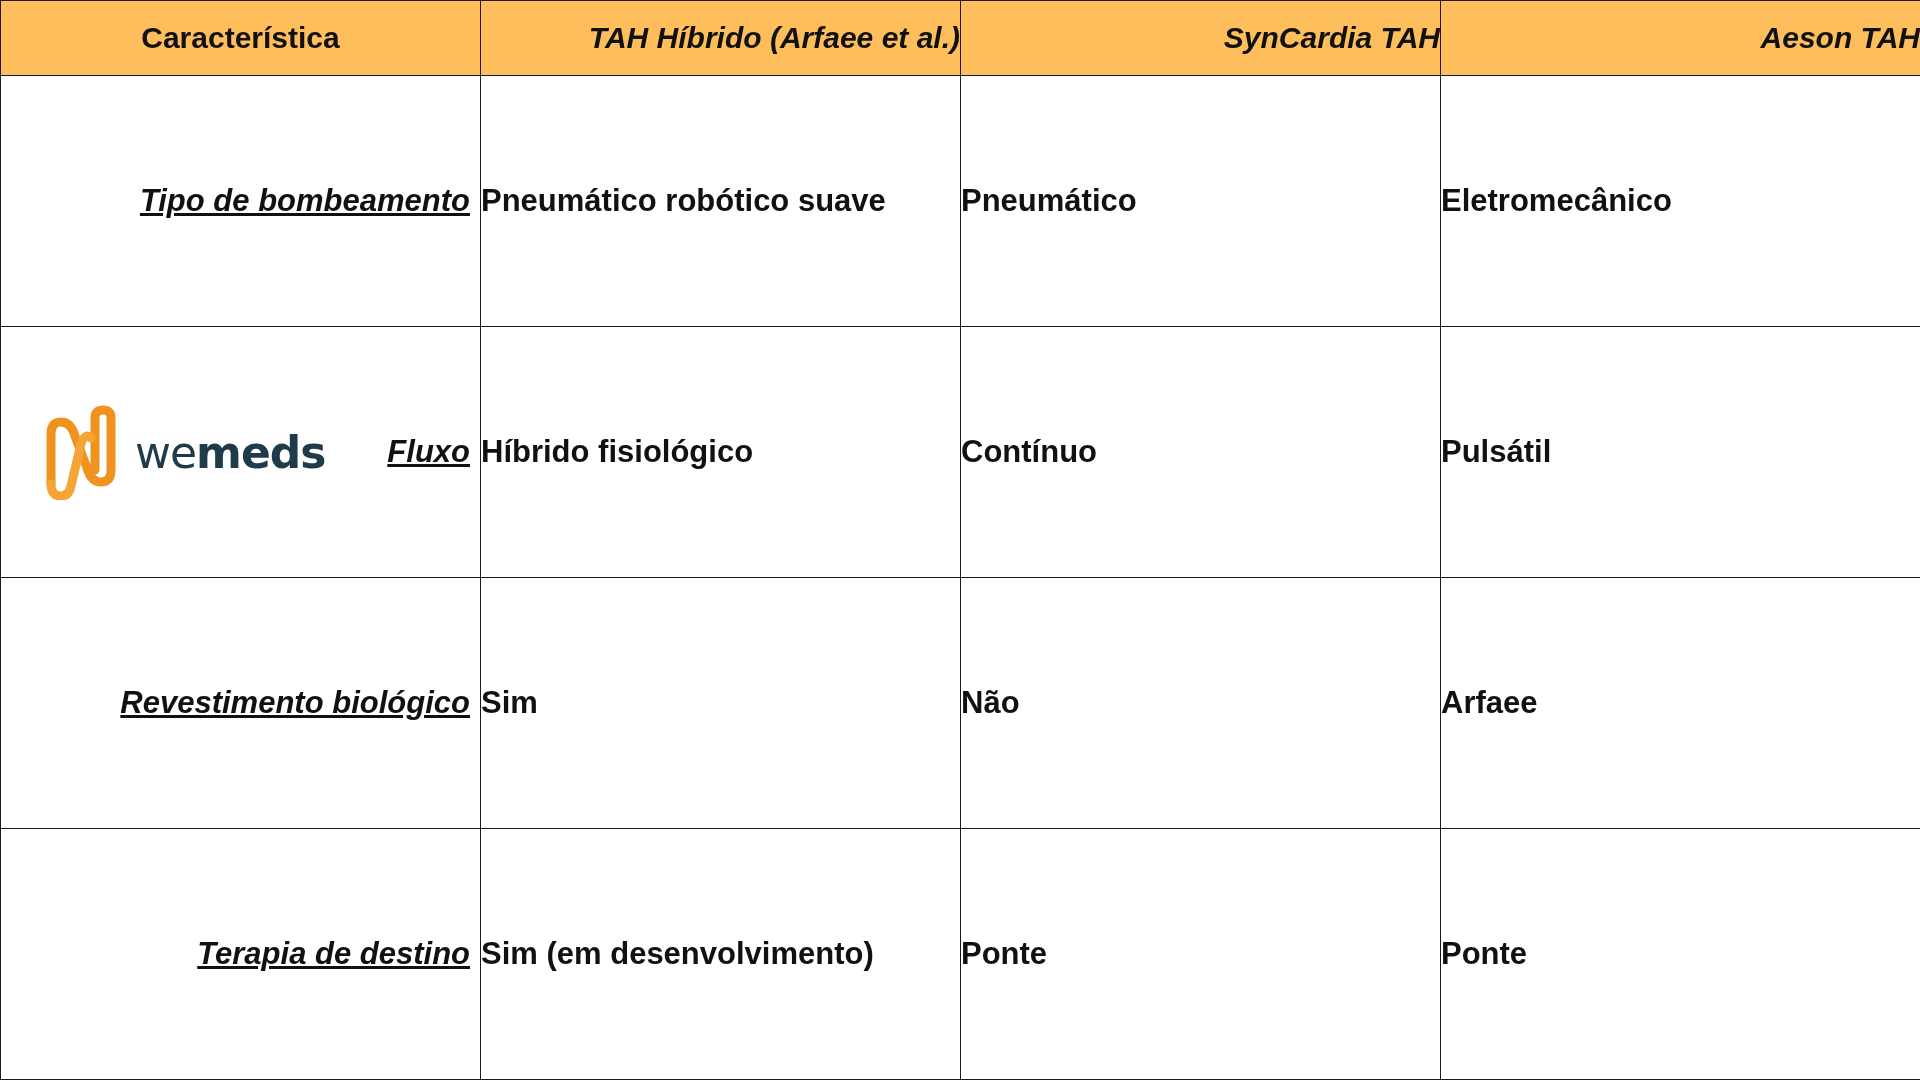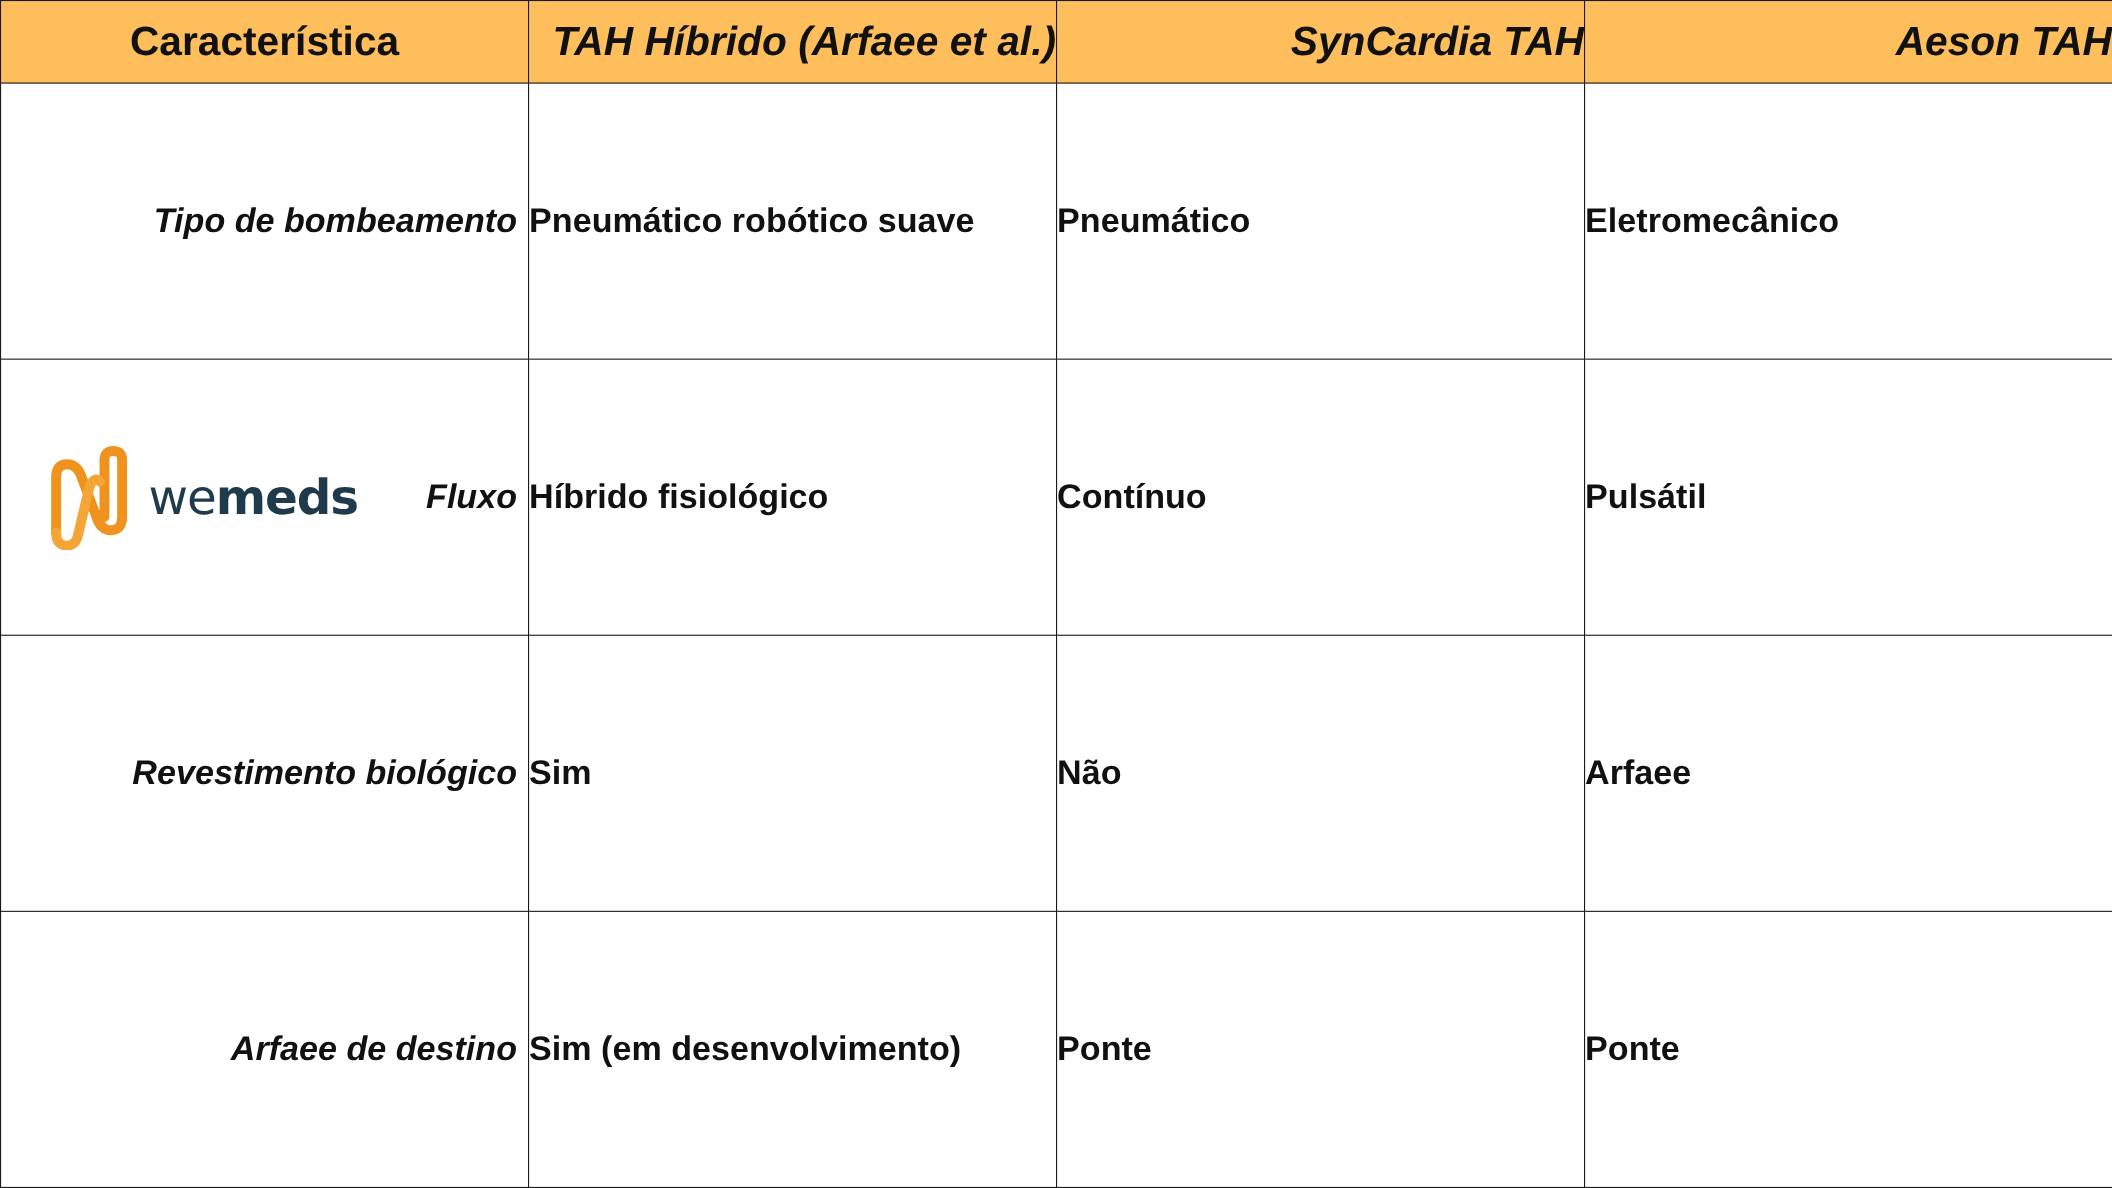--- a/index.html
+++ b/index.html
@@ -18,38 +18,39 @@
     }
     table.cmp col { width: 480px; }
     table.cmp th, table.cmp td {
       border: 1.5px solid #1a1a1a;
       padding: 0;
       vertical-align: middle;
     }
     table.cmp thead tr { height: 75px; }
     table.cmp thead th {
       background: #FFBE5C;
-      font-size: 37px;
+      font-size: 30px;
       font-weight: bold;
       text-align: center;
       color: #111;
     }
     table.cmp thead th.it { font-style: italic; text-align: right; }
     table.cmp tbody tr { height: 201px; }
     table.cmp tbody td {
       font-size: 31px;
       text-align: left;
       font-weight: bold;
     }
     table.cmp tbody td.feat {
       text-align: right;
       font-weight: bold;
       font-style: italic;
       padding-right: 10px;
       position: relative;
+      text-decoration: underline;
     }
     .logo {
       position: absolute;
       left: 40px; top: 50%;
       transform: translateY(-50%);
       display: flex; align-items: center;
       gap: 14px;
     }
     .logo-text {
       font-family: "DejaVu Sans", sans-serif;
@@ -101,19 +102,19 @@
       <td>Contínuo</td>
       <td>Pulsátil</td>
     </tr>
     <tr>
       <td class="feat">Revestimento biológico</td>
       <td>Sim</td>
       <td>Não</td>
       <td>Arfaee</td>
     </tr>
     <tr>
-      <td class="feat">Arfaee de destino</td>
+      <td class="feat">Terapia de destino</td>
       <td>Sim (em desenvolvimento)</td>
       <td>Ponte</td>
       <td>Ponte</td>
     </tr>
   </tbody>
 </table>
 
 </body></html>

